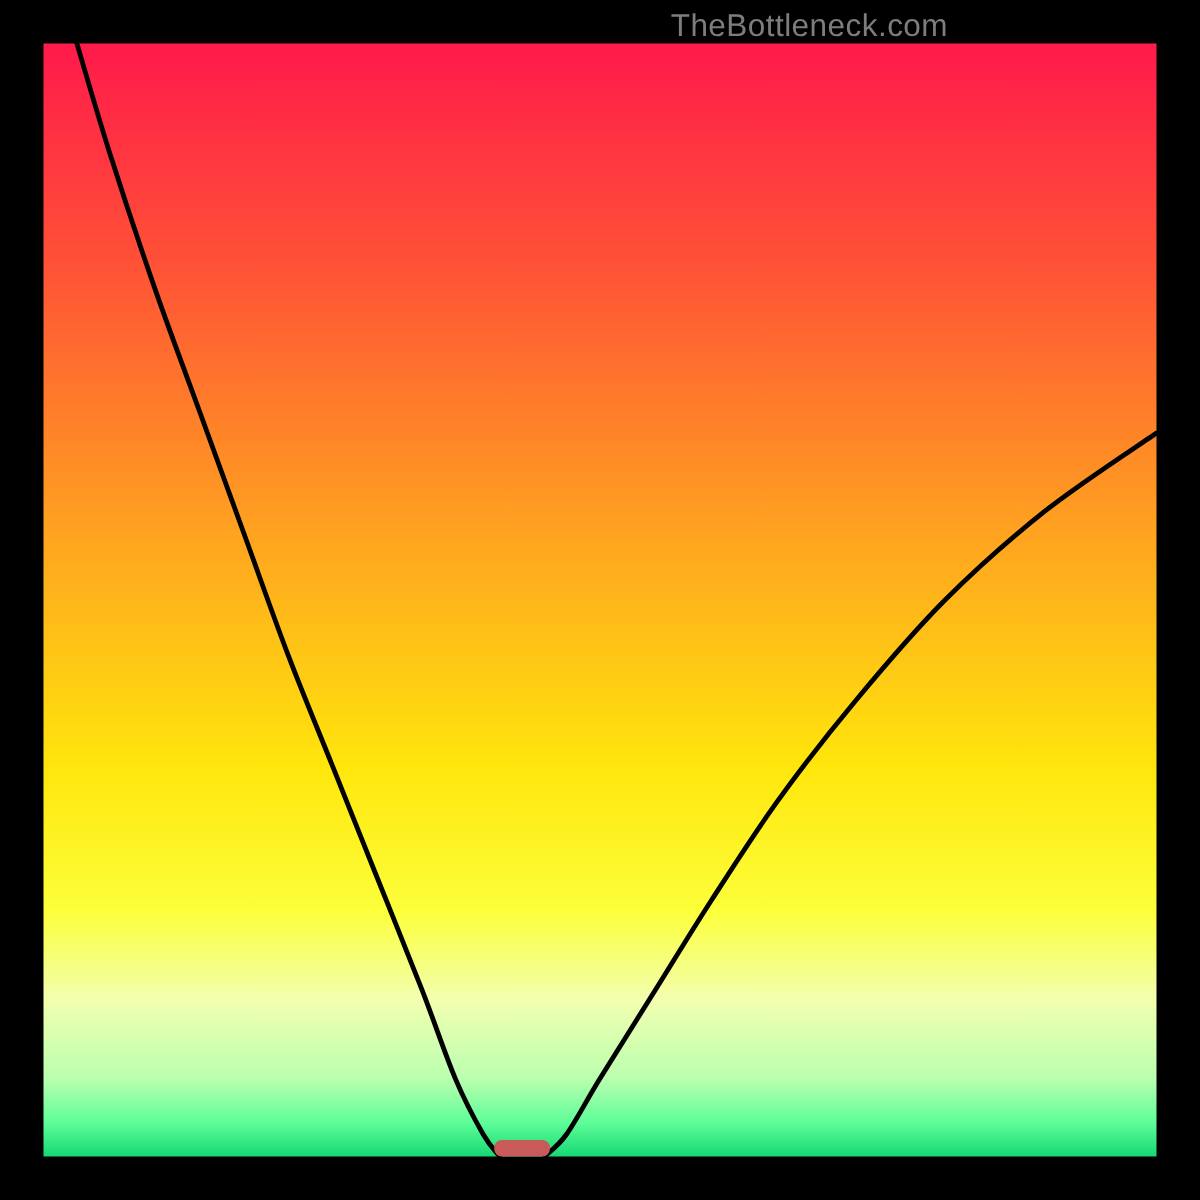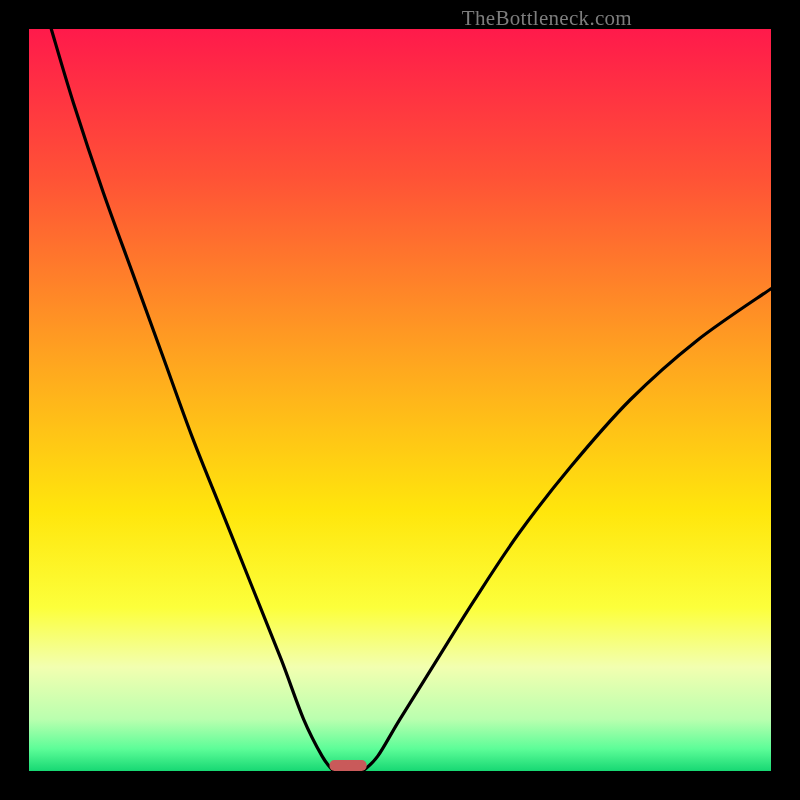--- a/index.html
+++ b/index.html
@@ -9,21 +9,20 @@
     height: 800px;
     background: #000;
     font-family: Arial, Helvetica, sans-serif;
     overflow: hidden;
   }
   .frame {
     position: relative;
     width: 644px;
     height: 800px;
     background: #000;
-    font-family: Liberation Serif, serif;
   }
   .watermark {
     position: absolute;
     top: 6px;
     right: 12px;
     color: #7d7d7d;
     font-size: 21px;
     font-weight: 500;
     letter-spacing: 0.3px;
     user-select: none;

